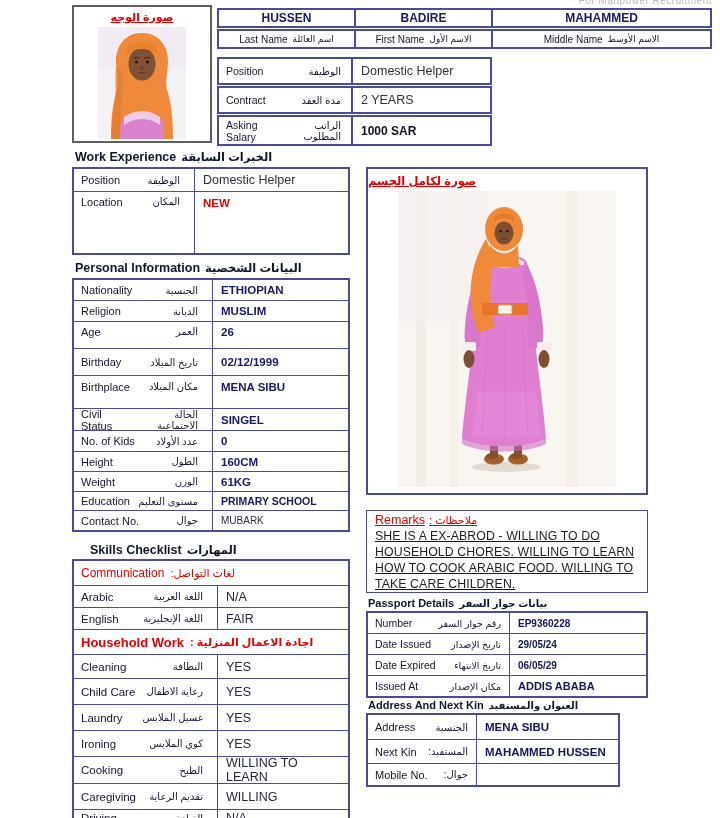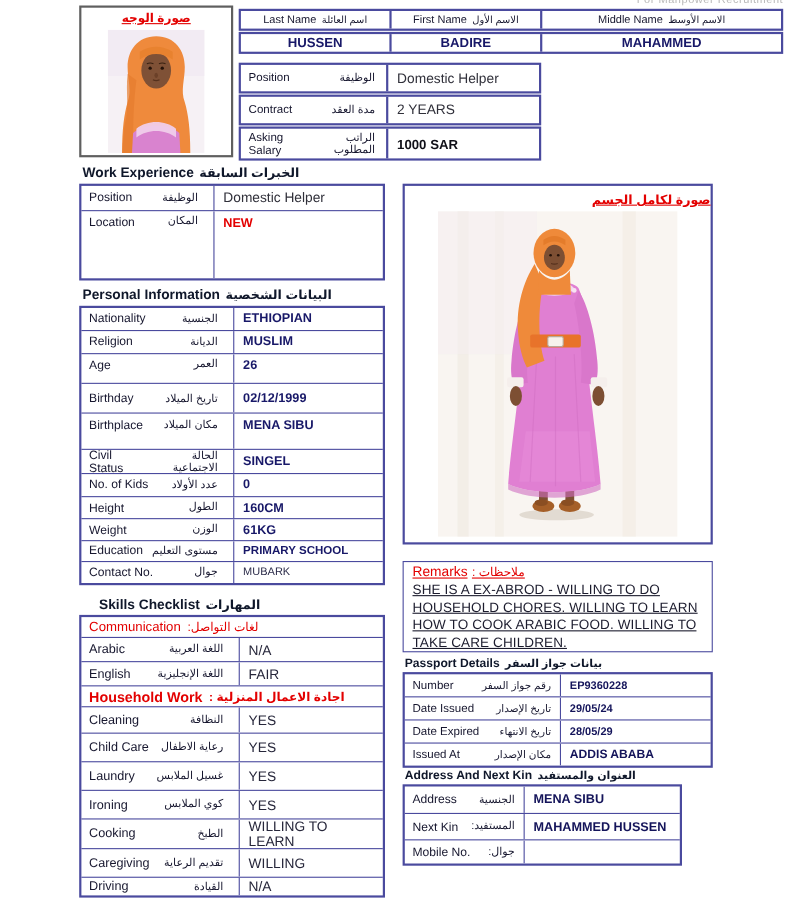--- a/index.html
+++ b/index.html
@@ -20,21 +20,21 @@
     border: 2px solid #5f5f5f; background: #fff; text-align: center;
   }
   .photo-label {
     display: inline-block; margin-top: 3px;
     color: #e30000; font-weight: bold; font-size: 11px;
     text-decoration: underline;
   }
   .face-box svg { display: block; margin: 2px auto 0 auto; }
   .body-box {
     position: absolute; left: 366px; top: 167px; width: 282px; height: 328px;
-    border: 2px solid #4a4a9e; background: #fff; text-align: right;
+    border: 2px solid #4a4a9e; background: #fff; text-align: left;
   }
   .body-box .photo-label { font-size: 11.5px; margin-top: 5px; }
   .body-box svg { display: block; margin: 2px auto 0 auto; }
   
   .sec-title {
     position: absolute; color: #0f172a; font-weight: bold; font-size: 12.5px;
     white-space: nowrap;
   }
   .sec-title .ar { font-size: 11.5px; margin-left: 5px; }
   .sec-title.small { font-size: 11px; }
@@ -57,21 +57,21 @@
     font-size: 11px; color: #16162e; flex: none;
   }
   .lc .ar { font-size: 10px; }
   .vc {
     flex: 1; display: flex; align-items: center; padding: 0 8px;
     font-weight: bold; font-size: 11.5px; color: #181868; overflow: hidden;
   }
   .vc.plain { font-weight: normal; font-size: 12.5px; color: #30303a; }
   .vc.red   { color: #e30000; font-weight: bold; font-size: 11.5px; }
   .subhdr {
-    display: flex; align-items: center; padding: 0 7px; gap: 6px;
+    display: flex; align-items: center; padding: 12px 7px; gap: 6px;
     color: #e30000; font-size: 12px; font-weight: normal;
   }
   .subhdr .ar { font-size: 11px; }
   
   .work-tbl  { left: 72px; top: 167px; width: 278px; }
   .work-tbl .lc { width: 121px; }
   .pers-tbl  { left: 72px; top: 278px; width: 278px; }
   .pers-tbl .lc { width: 139px; }
   .skill-tbl { left: 72px; top: 559px; width: 278px; }
   .skill-tbl .lc { width: 144px; font-size: 11.5px; }
@@ -135,38 +135,38 @@
       <circle cx="38.5" cy="35" r="1.5" fill="#241209"></circle>
       <circle cx="49.5" cy="35" r="1.5" fill="#241209"></circle>
       <path d="M35.5,31 Q38.5,29.5 41.5,31" stroke="#3a2212" stroke-width="1" fill="none"></path>
       <path d="M46.5,31 Q49.5,29.5 52.5,31" stroke="#3a2212" stroke-width="1" fill="none"></path>
       <path d="M41,45.5 Q44,47 47,45.5" stroke="#55301c" stroke-width="1.2" fill="none"></path>
       <ellipse cx="44" cy="41.5" rx="1.6" ry="2.4" fill="#6b4028"></ellipse>
     </svg>
   </div>
 
   <div class="name-tbl">
+    <div class="nrow val">
+      <div class="ncell c1">HUSSEN</div>
+      <div class="ncell c2">BADIRE</div>
+      <div class="ncell c3">MAHAMMED</div>
+    </div>
     <div class="nrow hdr">
       <div class="ncell c1">
           <span>Last Name</span>
           <span class="ar" dir="rtl">اسم العائلة</span>
         </div>
       <div class="ncell c2">
           <span>First Name</span>
           <span class="ar" dir="rtl">الاسم الأول</span>
         </div>
       <div class="ncell c3">
           <span>Middle Name</span>
           <span class="ar" dir="rtl">الاسم الأوسط</span>
         </div>
-    </div>
-    <div class="nrow val">
-      <div class="ncell c1">HUSSEN</div>
-      <div class="ncell c2">BADIRE</div>
-      <div class="ncell c3">MAHAMMED</div>
     </div>
   </div>
 
   <div class="job-tbl">
     <div class="jrow" style="height:28px">
       <div class="lc">
           <span>Position</span>
           <span class="ar" dir="rtl">الوظيفة</span>
         </div>
       <div class="vc">Domestic Helper</div>
@@ -435,21 +435,21 @@
           <span>Date Issued</span>
           <span class="ar" dir="rtl">تاريخ الإصدار</span>
         </div>
       <div class="vc">29/05/24</div>
     </div>
     <div class="trow" style="height:21px">
       <div class="lc">
           <span>Date Expired</span>
           <span class="ar" dir="rtl">تاريخ الانتهاء</span>
         </div>
-      <div class="vc">28/05/29</div>
+      <div class="vc">06/05/29</div>
     </div>
     <div class="trow" style="height:21px">
       <div class="lc">
           <span>Issued At</span>
           <span class="ar" dir="rtl">مكان الإصدار</span>
         </div>
       <div class="vc" style="font-size:11px">ADDIS ABABA</div>
     </div>
   </div>
 

